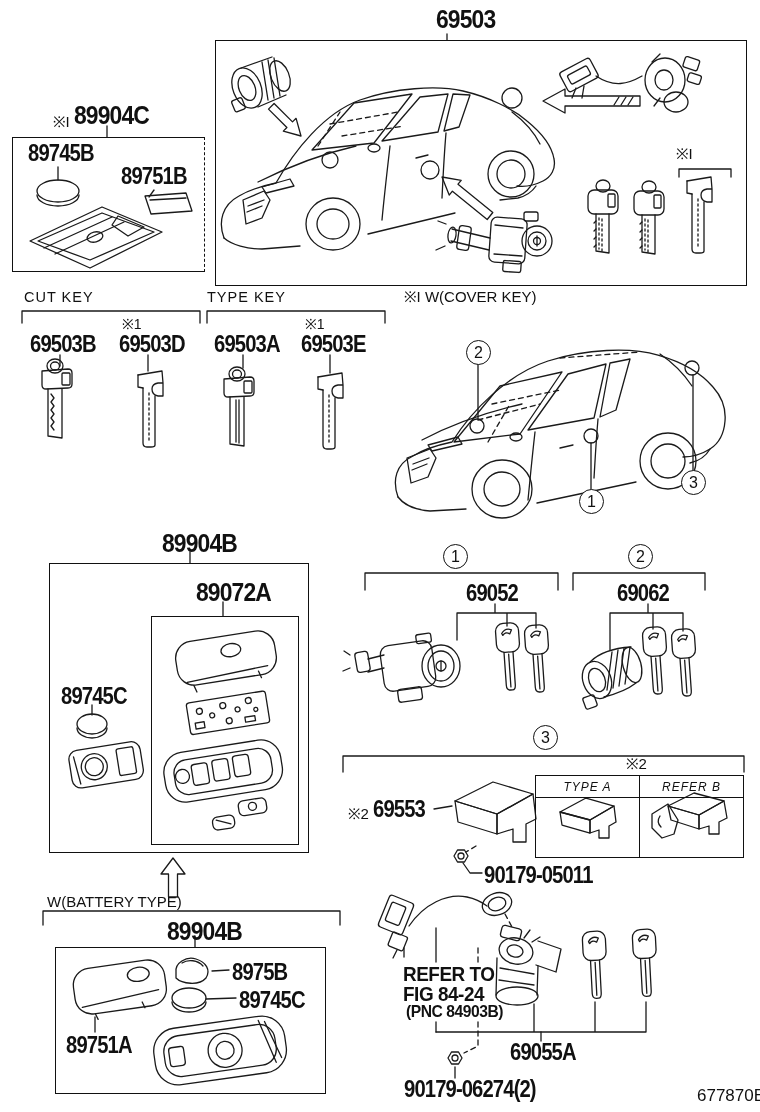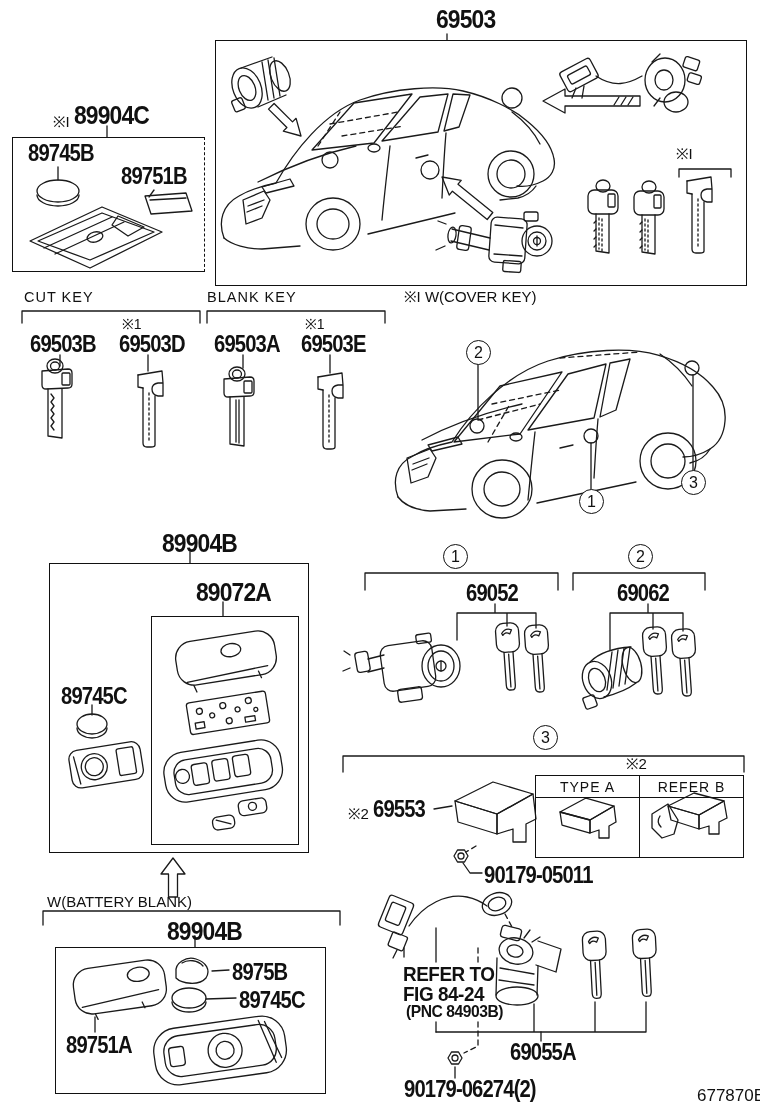--- a/index.html
+++ b/index.html
@@ -21,21 +21,21 @@
   .row{display:flex;align-items:flex-end;gap:4px;}
   .row .pn,.row .pn-lg{transform:scaleX(0.88);}
   .frame{position:absolute;border:1.8px solid #111;background:transparent;}
   .thin{border-width:1.6px;}
   .co{position:absolute;width:25px;height:25px;border:1.6px solid #111;border-radius:50%;
       display:flex;align-items:center;justify-content:center;
       font-size:16px;font-family:"Liberation Sans",sans-serif;background:#fff;box-sizing:border-box;}
   .tbl{position:absolute;left:535px;top:775px;width:209px;height:83px;border:1.8px solid #111;
        display:flex;flex-direction:column;box-sizing:border-box;}
   .tbl-h{display:flex;height:21px;border-bottom:1.6px solid #111;}
-  .tbl-h .cell{flex:1;display:flex;align-items:center;justify-content:center;font-size:14px;letter-spacing:1px;}
+  .tbl-h .cell{flex:1;display:flex;align-items:center;justify-content:center;font-size:12px;letter-spacing:1px;font-style:italic;}
   .tbl-h .cell + .cell{border-left:1.6px solid #111;}
   .tbl-b{flex:1;display:flex;}
   .tbl-b .cell{flex:1;}
   .tbl-b .cell + .cell{border-left:1.6px solid #111;}
   .ftr{font-size:17px;}
 </style>
 </head>
 <body>
 
 <div id="page">
@@ -424,21 +424,21 @@
 <div class="t pn" style="left:121px;top:163px;">89751B</div>
 
 <div class="t pn-lg" style="left:436px;top:4px;">69503</div>
 <div class="t note15" style="left:676px;top:143px;">※I</div>
 
 <div class="t cap" style="left:24px;top:289px;">CUT KEY</div>
 <div class="t pn" style="left:30px;top:331px;">69503B</div>
 <div class="t note" style="left:122px;top:314px;">※1</div>
 <div class="t pn" style="left:119px;top:331px;">69503D</div>
 
-<div class="t cap" style="left:207px;top:289px;">BLANK KEY</div>
+<div class="t cap" style="left:207px;top:289px;">TYPE KEY</div>
 <div class="t pn" style="left:214px;top:331px;">69503A</div>
 <div class="t note" style="left:305px;top:314px;">※1</div>
 <div class="t pn" style="left:301px;top:331px;">69503E</div>
 
 <div class="t note15" style="left:404px;top:286px;">※I W(COVER KEY)</div>
 
 <div class="co" style="left:466px;top:340px;">2</div>
 <div class="co" style="left:579px;top:489px;">1</div>
 <div class="co" style="left:681px;top:470px;">3</div>
 
@@ -457,21 +457,21 @@
   <span class="note15">※2</span>
   <span class="pn">69553</span>
 </div>
 <div class="t pn" style="left:484px;top:862px;">90179-05011</div>
 <div class="t pn-md" style="left:403px;top:962px;">REFER TO</div>
 <div class="t pn-md" style="left:403px;top:982px;">FIG 84-24</div>
 <div class="t pn-sm" style="left:406px;top:1002px;">(PNC 84903B)</div>
 <div class="t pn" style="left:510px;top:1039px;">69055A</div>
 <div class="t pn" style="left:404px;top:1076px;">90179-06274(2)</div>
 
-<div class="t note15" style="left:47px;top:893px;">W(BATTERY BLANK)</div>
+<div class="t note15" style="left:47px;top:893px;">W(BATTERY TYPE)</div>
 <div class="t pn-lg" style="left:167px;top:916px;">89904B</div>
 <div class="t pn" style="left:232px;top:959px;">8975B</div>
 <div class="t pn" style="left:239px;top:987px;">89745C</div>
 <div class="t pn" style="left:66px;top:1032px;">89751A</div>
 
 <div class="t ftr" style="left:697px;top:1086px;">677870E</div>
 
 </div>
 
 </body></html>

